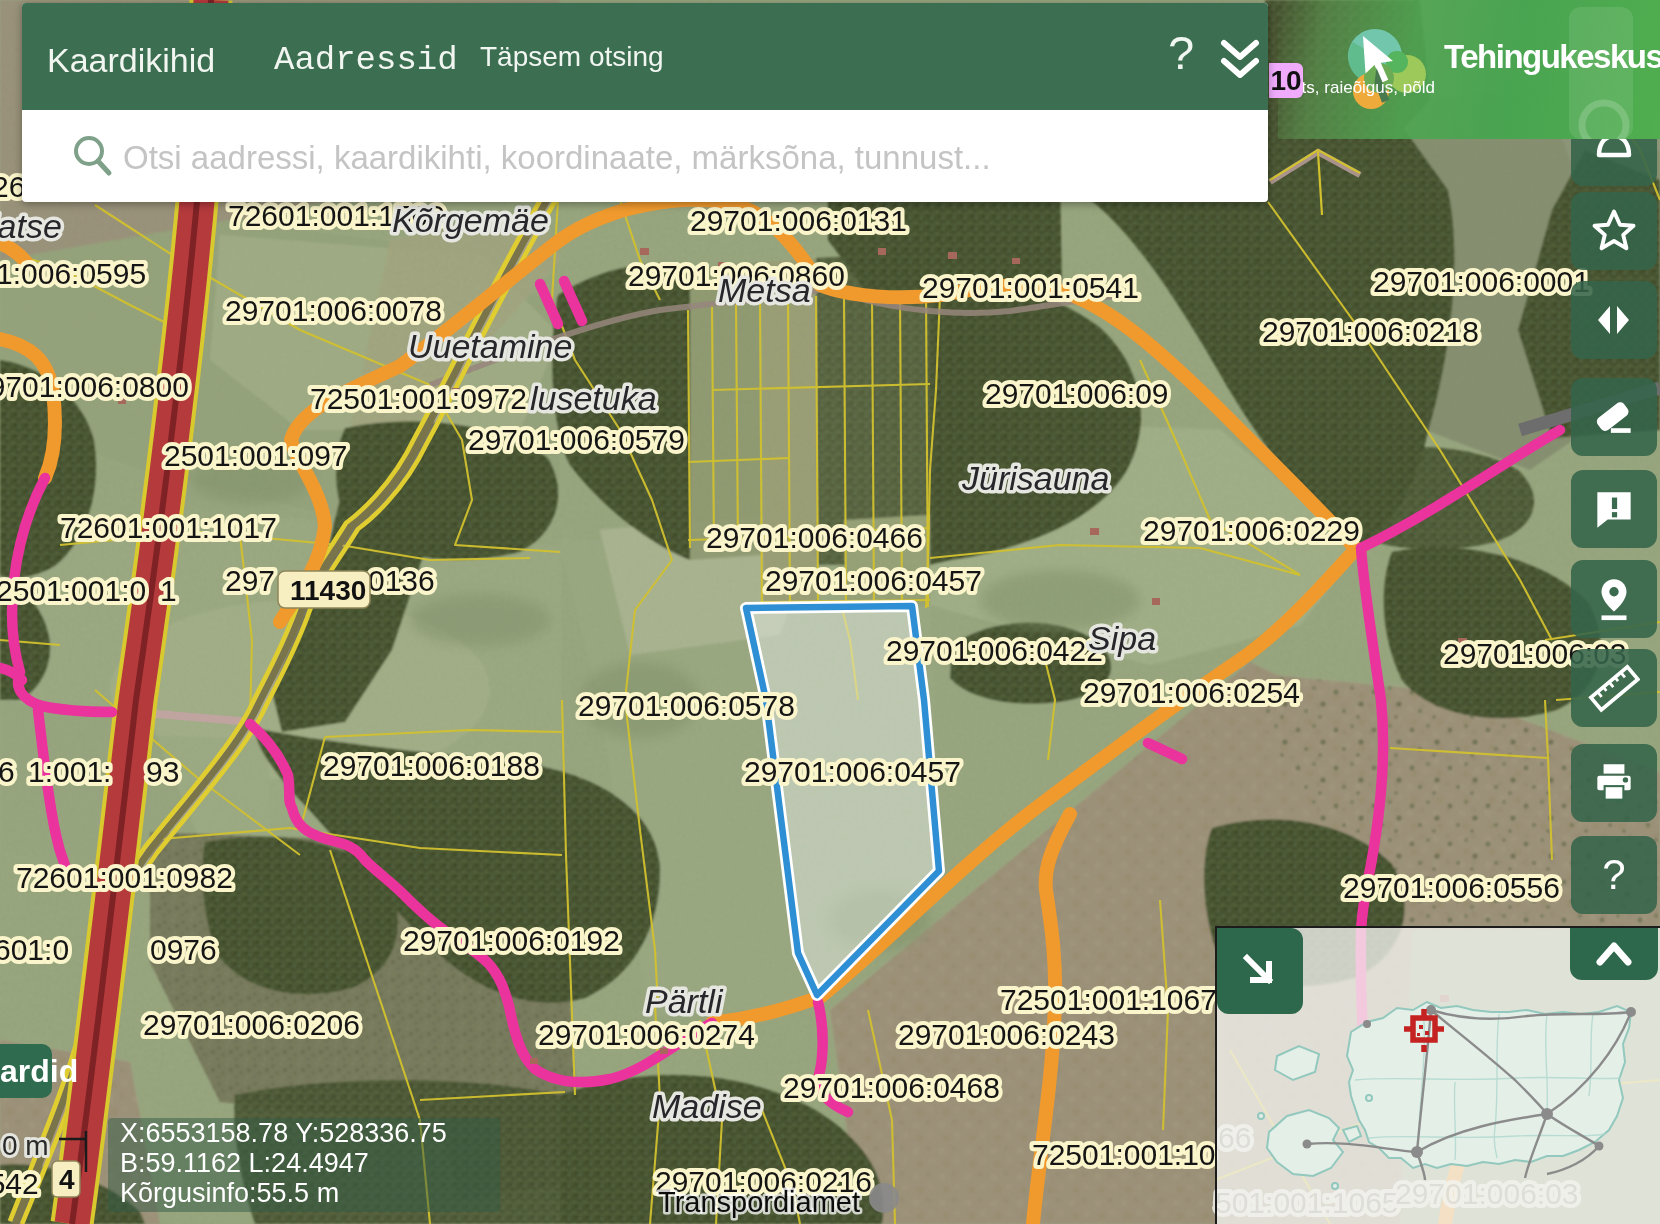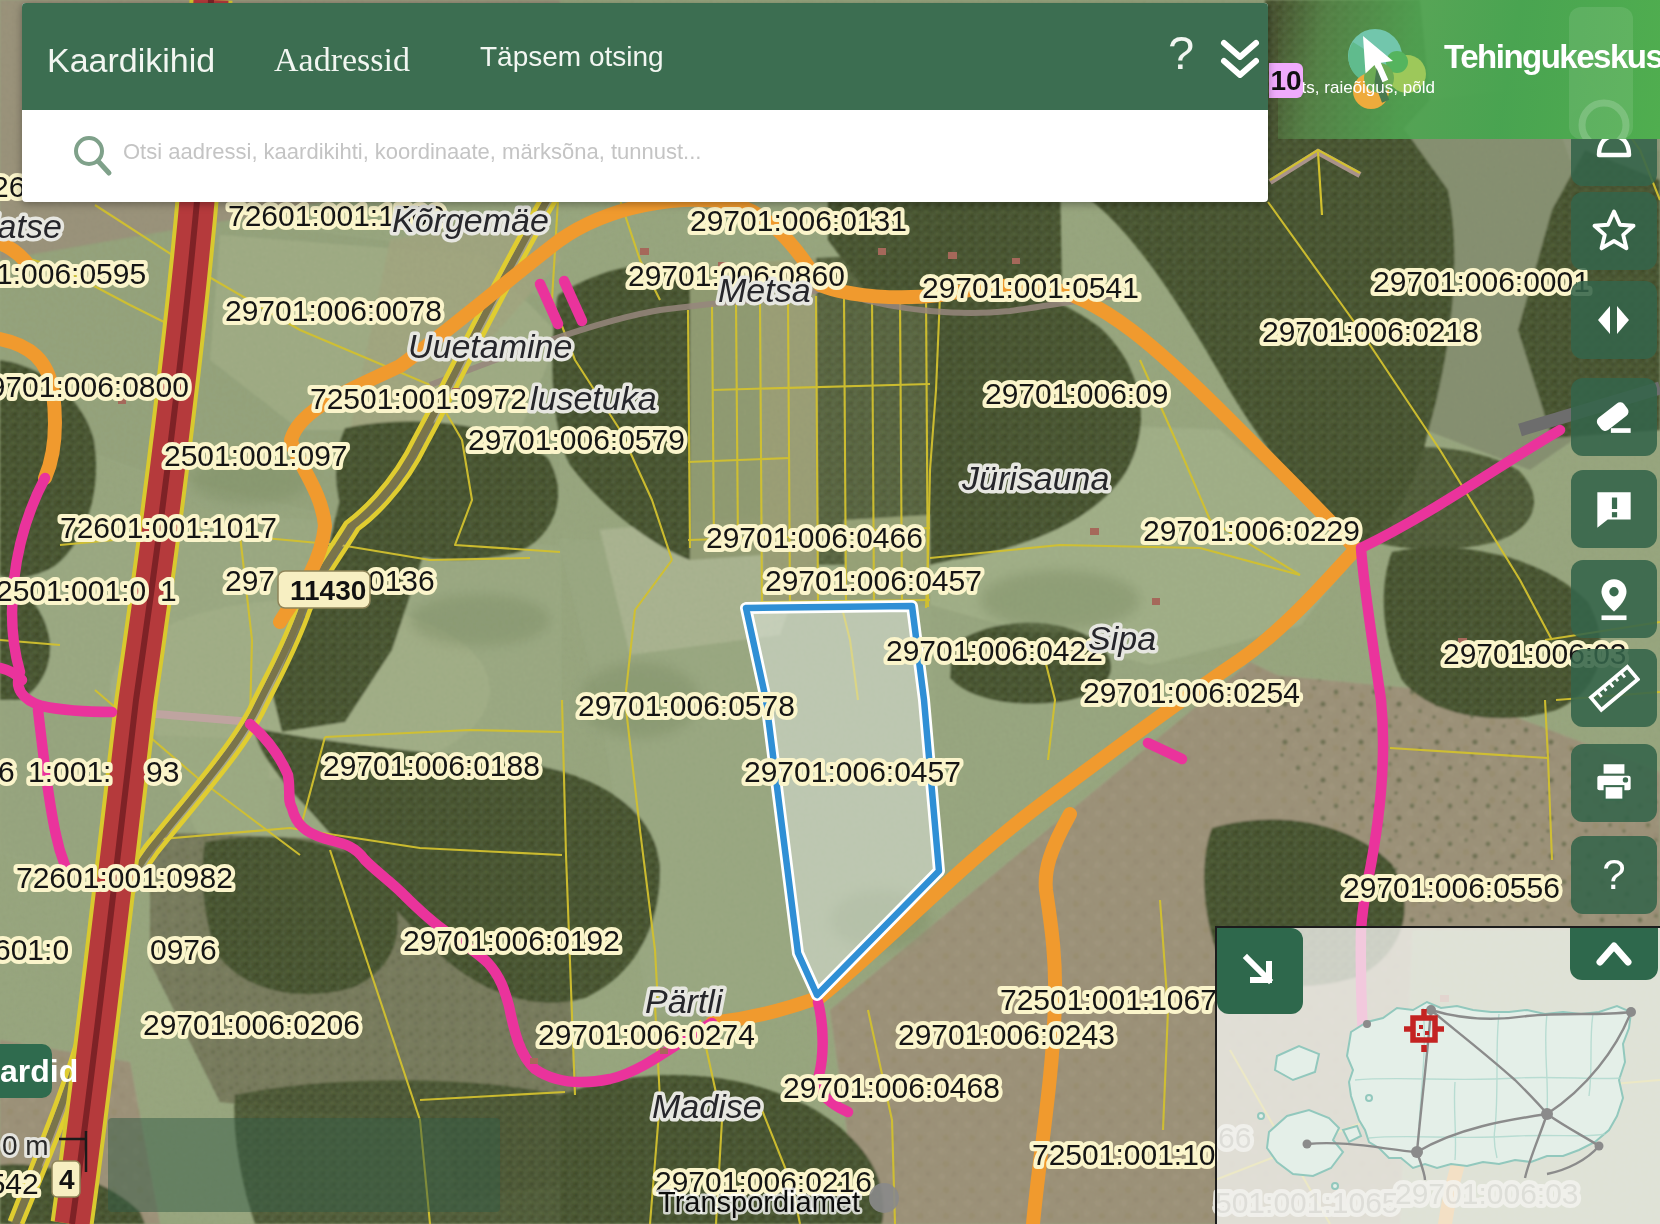--- a/index.html
+++ b/index.html
@@ -447,39 +447,40 @@
  <div style="position:absolute;left:166px;top:38px;color:#fff;font-weight:bold;font-size:33px;letter-spacing:-1.5px;font-family:'Liberation Sans',sans-serif;">Tehingukeskus</div>
  <div style="position:absolute;left:0;top:78px;width:358px;text-align:left;color:#fff;font-size:17px;font-family:'Liberation Sans',sans-serif;">mets, raieõigus, põld</div>
 </div>
 
 <div style="position:absolute;left:1269px;top:63px;width:34px;height:35px;background:#f0abfc;border-radius:0 6px 6px 0;color:#111;font-weight:bold;font-size:28px;display:flex;align-items:center;justify-content:center;font-family:'Liberation Sans',sans-serif;">10</div>
 
 <div style="position:absolute;left:22px;top:3px;width:1246px;height:199px;border-radius:4px;background:#fff;box-shadow:0 2px 8px rgba(0,0,0,0.35);overflow:hidden;">
 
  <div style="position:absolute;left:0;top:0;width:100%;height:107px;background:#3c6e51;"></div>
  <div style="position:absolute;left:25px;top:38px;color:#f2f6f1;font-size:34px;font-family:'Liberation Sans',sans-serif;">Kaardikihid</div>
- <div style="position:absolute;left:252px;top:38px;color:#f2f6f1;font-size:34px;font-family:Liberation Serif, serif;">Aadressid</div>
+ <div style="position:absolute;left:252px;top:38px;color:#f2f6f1;font-size:34px;font-family:Liberation Mono, monospace;">Aadressid</div>
  <div style="position:absolute;left:458px;top:38px;color:#f2f6f1;font-size:28px;font-family:'Liberation Sans',sans-serif;">Täpsem otsing</div>
 
  <div style="position:absolute;left:1146px;top:22px;color:#f2f6f1;font-size:47px;font-family:'Liberation Sans',sans-serif;">?</div>
 
  <svg style="position:absolute;left:1192px;top:30px" width="52" height="52" viewBox="0 0 52 52">
         <path d="M10,10 L26,24 L42,10 M10,28 L26,42 L42,28" fill="none" stroke="#fff" stroke-width="6" stroke-linecap="round" stroke-linejoin="round"></path>
       </svg>
 
  <svg style="position:absolute;left:48px;top:130px" width="44" height="44" viewBox="0 0 44 44">
         <circle cx="19" cy="18" r="13" fill="none" stroke="#7fa18a" stroke-width="4"></circle>
         <line x1="28" y1="28" x2="39" y2="40" stroke="#7fa18a" stroke-width="5" stroke-linecap="round"></line>
       </svg>
- <div style="position:absolute;left:101px;top:136px;color:#c4c4c4;font-size:22px;font-family:'Liberation Sans',sans-serif;">Otsi aadressi, kaardikihti, koordinaate, märksõna, tunnust...</div>
+ <div style="position:absolute;left:101px;top:136px;color:#c4c4c4;font-size:33px;font-family:'Liberation Sans',sans-serif;">Otsi aadressi, kaardikihti, koordinaate, märksõna, tunnust...</div>
 </div>
 
 <div style="position:absolute;left:0;top:1044px;width:52px;height:54px;background:#2f6b4e;border-radius:0 10px 10px 0;color:#fff;font-weight:bold;font-size:32px;display:flex;align-items:center;font-family:'Liberation Sans',sans-serif;">ardid</div>
 
 <div style="position:absolute;left:108px;top:1118px;width:392px;height:94px;background:rgba(52,92,70,0.5);border-radius:4px;"></div>
+<div style="position:absolute;left:120px;top:1118px;color:#fff;font-size:27px;line-height:30px;font-family:'Liberation Sans',sans-serif;">X:6553158.78 Y:528336.75<br>B:59.1162 L:24.4947<br>Kõrgusinfo:55.5 m</div>
 
 <div style="position:absolute;left:1215px;top:926px;width:445px;height:298px;border:2px solid #1c1c1c;border-right:none;border-bottom:none;box-sizing:border-box;background:rgba(243,243,240,0.78);">
 <svg width="443" height="296" viewBox="0 0 443 296">
 
  <g stroke="#92c8bd" stroke-width="2" fill="#e4efe8">
   <polygon points="134,104 150,94 166,90 180,80 196,82 210,74 224,80 240,78 256,82 274,84 292,84 310,82 328,86 346,84 364,86 382,84 400,78 414,84 412,100 406,116 408,134 402,152 406,170 400,188 392,202 378,214 362,222 346,228 330,228 314,234 298,232 282,236 266,234 250,238 234,236 220,240 208,236 196,240 184,230 172,230 162,220 152,214 148,202 142,192 138,180 134,168 132,154 136,142 130,128"></polygon>
   <polygon points="52,204 70,188 92,182 112,190 122,200 116,212 126,224 114,240 96,248 76,246 60,234 50,220"></polygon>
   <polygon points="60,128 82,118 102,126 98,144 76,152 58,142"></polygon>
   <polygon points="126,202 140,198 144,208 132,214"></polygon>
   <circle cx="152" cy="170" r="3"></circle>

